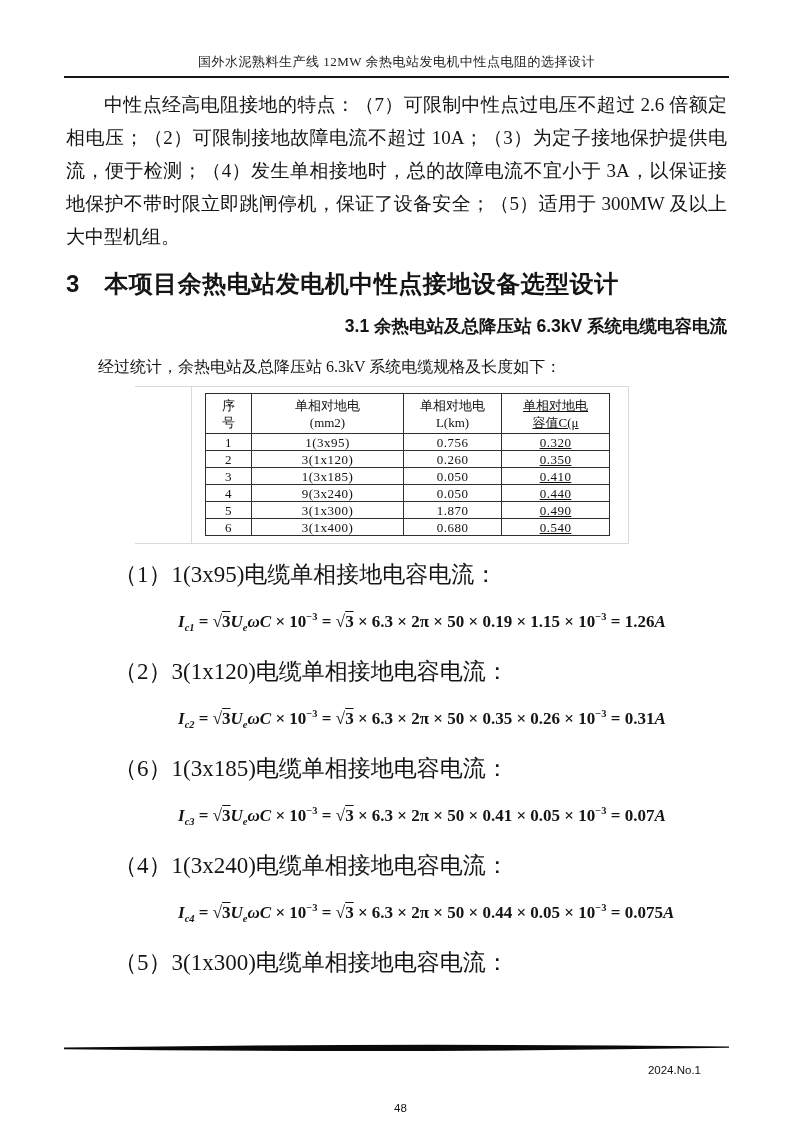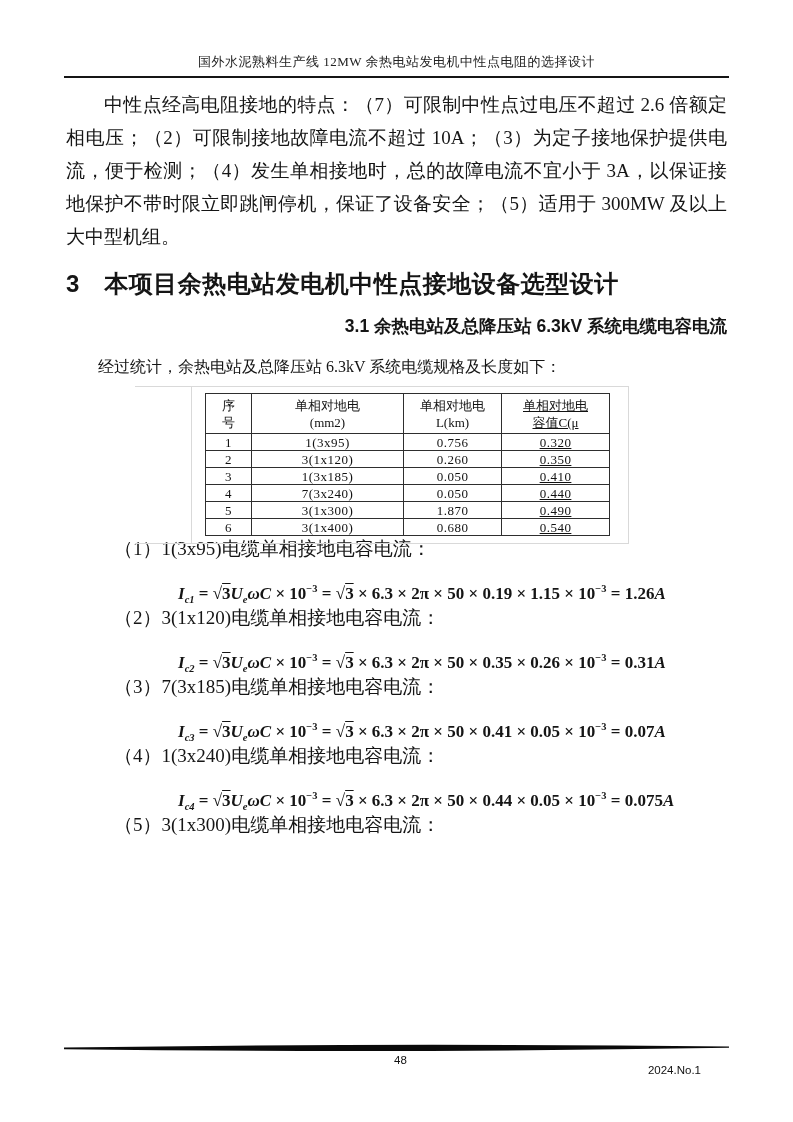--- a/index.html
+++ b/index.html
@@ -31,28 +31,28 @@
 
   .p-formula { margin:18px 66px 0; font-size:19px; line-height:40px; text-align:justify; text-indent:2em; }
 
   .eq { font-family:"Liberation Serif","DejaVu Serif",serif; font-size:17px; font-weight:600; white-space:nowrap; }
   .eq .it { font-style:italic; }
   .eq sub { font-size:10.5px; font-style:italic; }
   .eq sup { font-size:10.5px; }
   .eq .ovl { text-decoration:overline; }
 
   .calc-list { margin:0 66px; }
-  .calc-item { padding-left:48px; font-size:19px; }
+  .calc-item { margin-top:23px; padding-left:48px; font-size:23px; }
   .calc-eq   { margin-top:21px; padding-left:112px; }
 
   .footer { position:absolute; left:64px; right:64px; top:1044px; }
   .bar svg { display:block; width:100%; height:9px; }
   .ftrow { position:relative; margin-top:1px; height:16px;
     font-family:"Liberation Sans","DejaVu Sans",sans-serif; font-size:11.5px; color:#111; }
-  .pageno { position:absolute; left:8px; right:0; text-align:center; }
+  .pageno { position:absolute; left:8px; right:0; text-align:center;margin-top:48px; }
   .issue  { position:absolute; right:28px; top:10px; }
 </style>
 </head>
 <body>
 
 <div class="page">
 
   <div class="pagehead">
     <div class="ht">国外水泥熟料生产线 12MW 余热电站发电机中性点电阻的选择设计</div>
   </div>
@@ -95,21 +95,21 @@
             <td class="c3">0.350</td>
           </tr>
           <tr>
             <td class="c0">3</td>
             <td class="c1">1(3x185)</td>
             <td class="c2">0.050</td>
             <td class="c3">0.410</td>
           </tr>
           <tr>
             <td class="c0">4</td>
-            <td class="c1">7(3x240)</td>
+            <td class="c1">9(3x240)</td>
             <td class="c2">0.050</td>
             <td class="c3">0.440</td>
           </tr>
           <tr>
             <td class="c0">5</td>
             <td class="c1">3(1x300)</td>
             <td class="c2">1.870</td>
             <td class="c3">0.490</td>
           </tr>
           <tr>
@@ -121,21 +121,21 @@
         </tbody>
     </table>
   </div>
 
 
   <div class="calc-list" id="calc-list">
       <div class="calc-item">（1）1(3x95)电缆单相接地电容电流：</div>
       <div class="calc-eq eq"><span class="it">I</span><sub>c1</sub><span> = </span><span>√<span class="ovl">3</span></span><span class="it">U</span><sub>e</sub><span class="it">ωC</span><span> × 10</span><sup>−3</sup><span> = </span><span>√<span class="ovl">3</span></span><span> × 6.3 × 2π × 50 × 0.19 × 1.15 × 10</span><sup>−3</sup><span> = 1.26</span><span class="it">A</span></div>
       <div class="calc-item">（2）3(1x120)电缆单相接地电容电流：</div>
       <div class="calc-eq eq"><span class="it">I</span><sub>c2</sub><span> = </span><span>√<span class="ovl">3</span></span><span class="it">U</span><sub>e</sub><span class="it">ωC</span><span> × 10</span><sup>−3</sup><span> = </span><span>√<span class="ovl">3</span></span><span> × 6.3 × 2π × 50 × 0.35 × 0.26 × 10</span><sup>−3</sup><span> = 0.31</span><span class="it">A</span></div>
-      <div class="calc-item">（3）7(3x185)电缆单相接地电容电流：</div>
+      <div class="calc-item">（6）1(3x185)电缆单相接地电容电流：</div>
       <div class="calc-eq eq"><span class="it">I</span><sub>c3</sub><span> = </span><span>√<span class="ovl">3</span></span><span class="it">U</span><sub>e</sub><span class="it">ωC</span><span> × 10</span><sup>−3</sup><span> = </span><span>√<span class="ovl">3</span></span><span> × 6.3 × 2π × 50 × 0.41 × 0.05 × 10</span><sup>−3</sup><span> = 0.07</span><span class="it">A</span></div>
       <div class="calc-item">（4）1(3x240)电缆单相接地电容电流：</div>
       <div class="calc-eq eq"><span class="it">I</span><sub>c4</sub><span> = </span><span>√<span class="ovl">3</span></span><span class="it">U</span><sub>e</sub><span class="it">ωC</span><span> × 10</span><sup>−3</sup><span> = </span><span>√<span class="ovl">3</span></span><span> × 6.3 × 2π × 50 × 0.44 × 0.05 × 10</span><sup>−3</sup><span> = 0.075</span><span class="it">A</span></div>
       <div class="calc-item">（5）3(1x300)电缆单相接地电容电流：</div>
     </div>
 
   <div class="footer">
     <div class="bar">
       <svg viewBox="0 0 660 9" preserveAspectRatio="none" aria-hidden="true">
         <path d="M0,3.6 Q330,-1.5 660,2.6 L660,3.8 Q330,9.5 0,5.2 Z" fill="#0a0a0a"></path>

